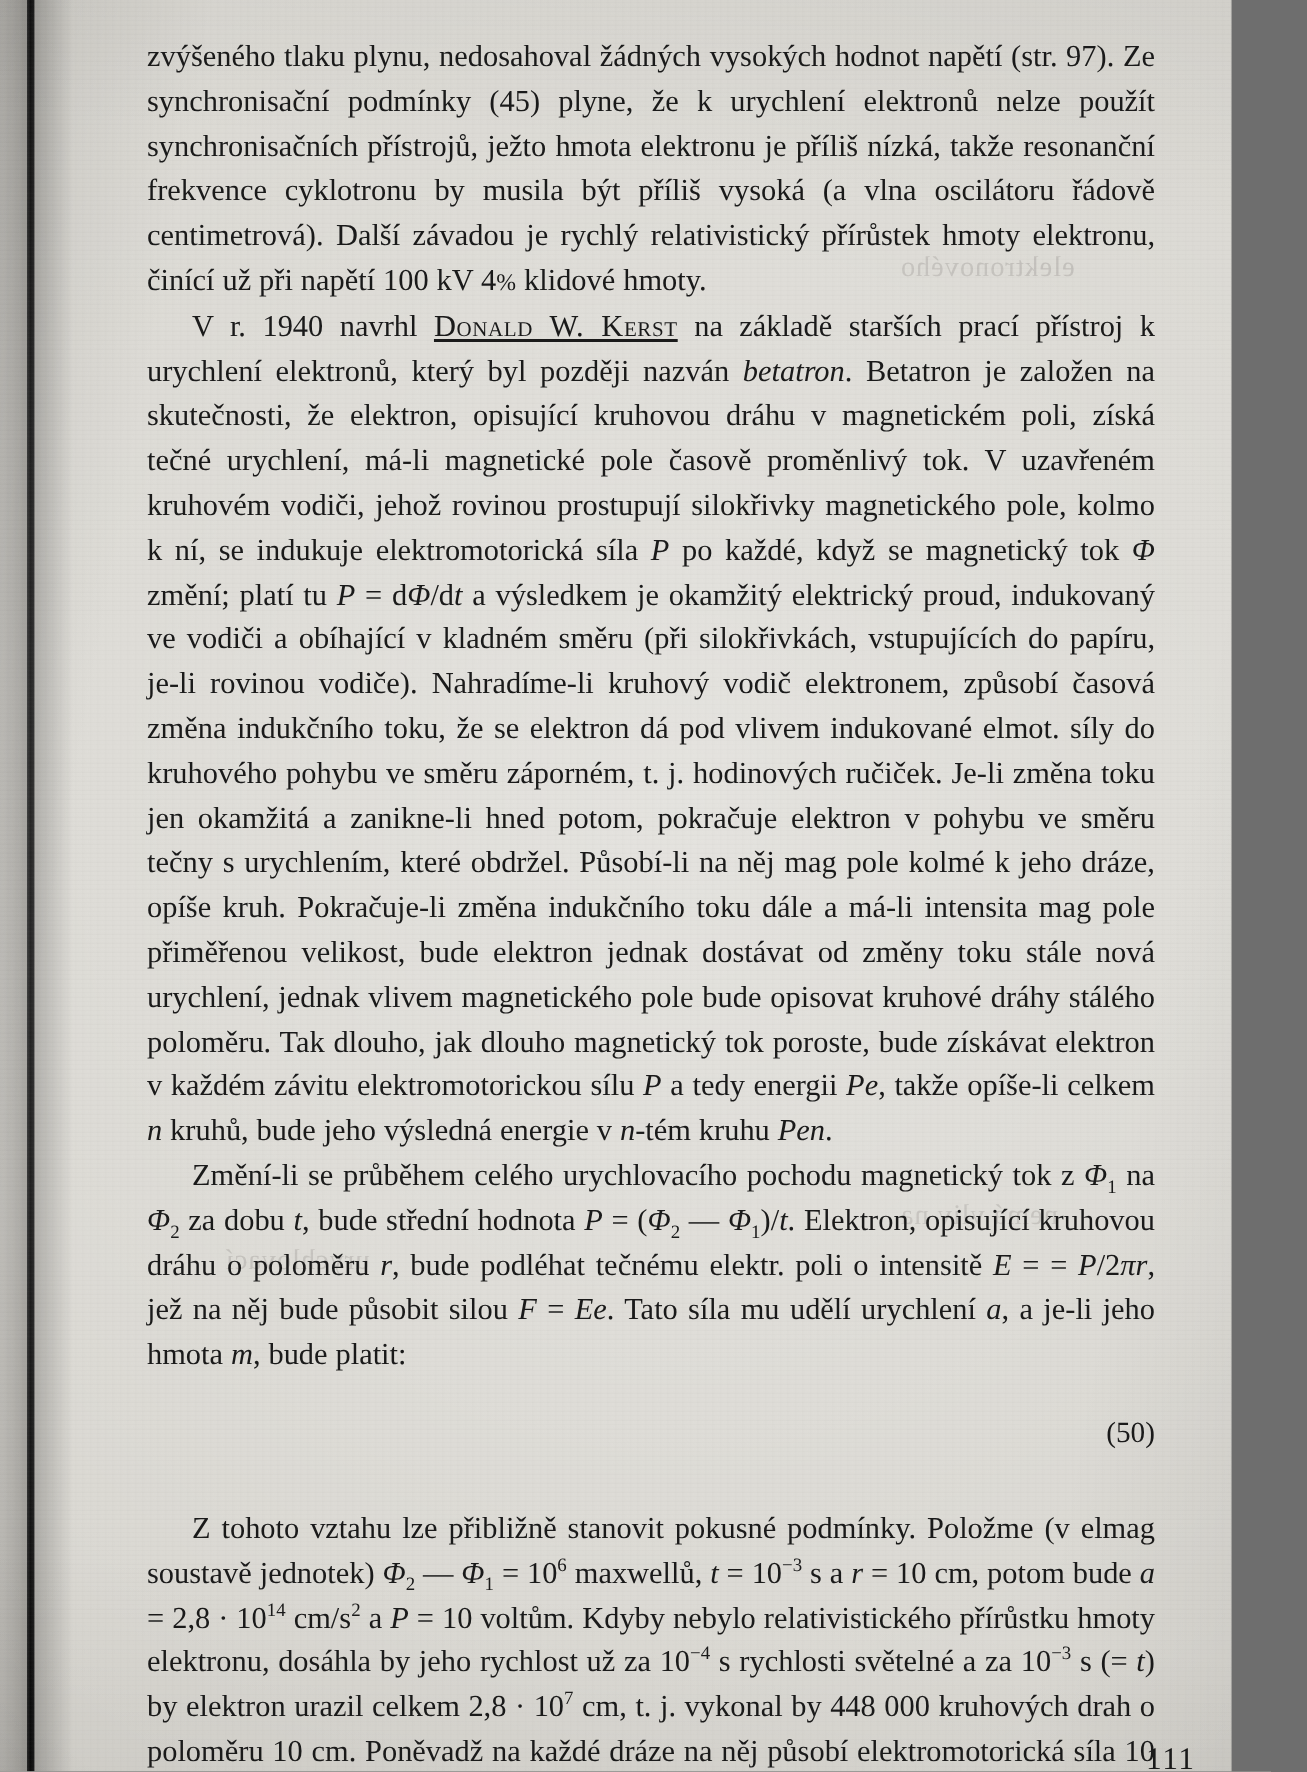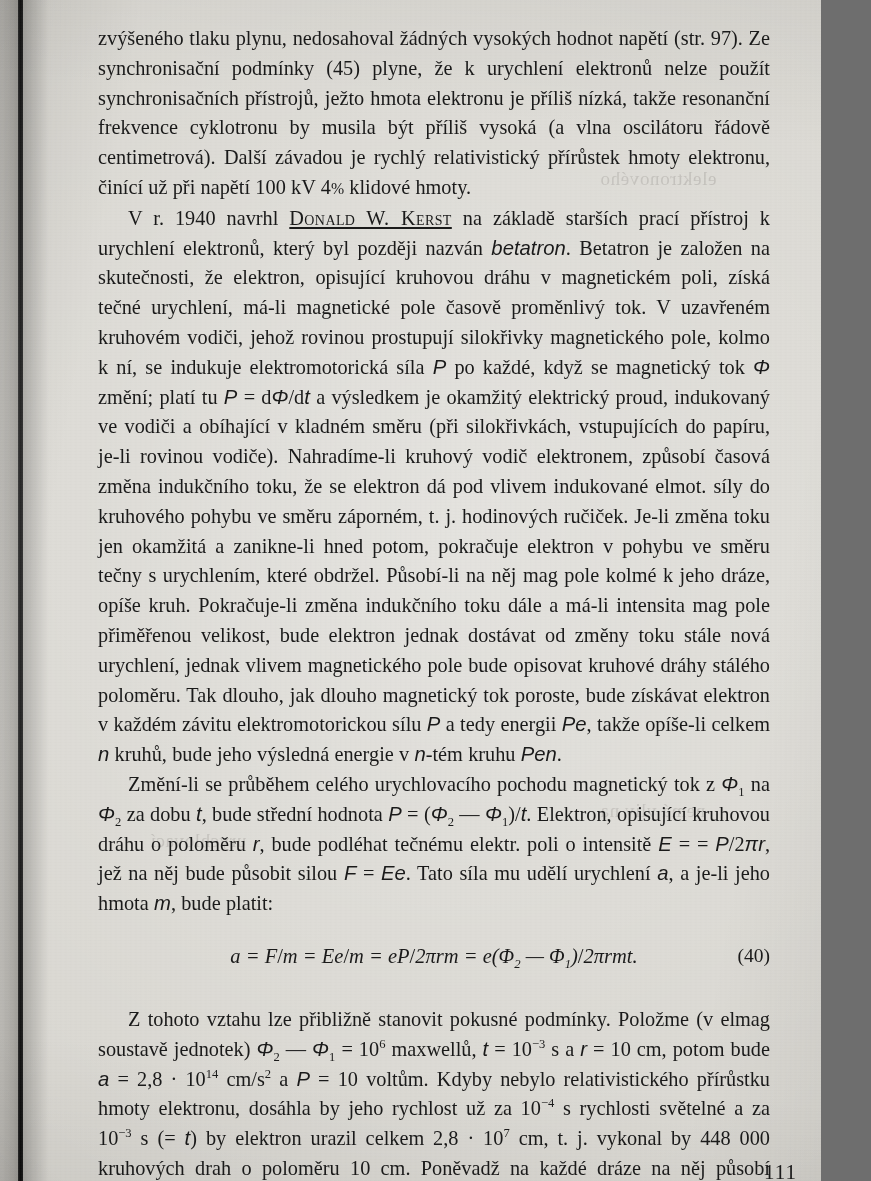--- a/index.html
+++ b/index.html
@@ -86,21 +86,21 @@
     line-height: 29.8px;
     text-align: justify;
     text-align-last: left;
     word-spacing: 0.2px;
   }
   p.indent { text-indent: 30px; }
   p.para + p.para { margin-top: 0; }
 
   .mono-var, i.v {
     font-style: italic;
-    font-family: Liberation Sans, sans-serif;
+    font-family: Liberation Serif, serif;
   }
   .smallcaps {
     font-variant: small-caps;
     letter-spacing: 0.4px;
     text-decoration: underline;
   }
   sup, sub {
     font-size: 0.62em;
     line-height: 0;
   }
@@ -151,22 +151,21 @@
 
   <div id="text-block">
 
     <p class="para">zvýšeného tlaku plynu, nedosahoval žádných vysokých hodnot napětí (str.&nbsp;97). Ze synchronisační podmínky (45) plyne, že k urychlení elektronů nelze použít synchronisačních přístrojů, ježto hmota elektronu je příliš nízká, takže resonanční frekvence cyklotronu by musila být příliš vysoká (a vlna oscilátoru řádově centimetrová). Další závadou je rychlý relativistický přírůstek hmoty elektronu, činící už při napětí 100&nbsp;kV 4<span style="font-size:0.78em">%</span> klidové hmoty.</p>
 
     <p class="para indent">V r. 1940 navrhl <span class="smallcaps">Donald W. Kerst</span> na základě starších prací přístroj k urychlení elektronů, který byl později nazván <i class="v">betatron</i>. Betatron je založen na skutečnosti, že elektron, opisující kruhovou dráhu v magnetickém poli, získá tečné urychlení, má-li magnetické pole časově proměnlivý tok. V uzavřeném kruhovém vodiči, jehož rovinou prostupují silokřivky magnetického pole, kolmo k ní, se indukuje elektromotorická síla <i class="v">P</i> po každé, když se magnetický tok <i class="v">Φ</i> změní; platí tu <i class="v">P</i> = d<i class="v">Φ</i>/d<i class="v">t</i> a výsledkem je okamžitý elektrický proud, indukovaný ve vodiči a obíhající v kladném směru (při silokřivkách, vstupujících do papíru, je-li rovinou vodiče). Nahradíme-li kruhový vodič elektronem, způsobí časová změna indukčního toku, že se elektron dá pod vlivem indukované elmot. síly do kruhového pohybu ve směru záporném, t. j. hodinových ručiček. Je-li změna toku jen okamžitá a zanikne-li hned potom, pokračuje elektron v pohybu ve směru tečny s urychlením, které obdržel. Působí-li na něj mag pole kolmé k jeho dráze, opíše kruh. Pokračuje-li změna indukčního toku dále a má-li intensita mag pole přiměřenou velikost, bude elektron jednak dostávat od změny toku stále nová urychlení, jednak vlivem magnetického pole bude opisovat kruhové dráhy stálého poloměru. Tak dlouho, jak dlouho magnetický tok poroste, bude získávat elektron v každém závitu elektromotorickou sílu <i class="v">P</i> a tedy energii <i class="v">Pe</i>, takže opíše-li celkem <i class="v">n</i> kruhů, bude jeho výsledná energie v <i class="v">n</i>-tém kruhu <i class="v">Pen</i>.</p>
 
     <p class="para indent">Změní-li se průběhem celého urychlovacího pochodu magnetický tok z <i class="v">Φ</i><sub>1</sub> na <i class="v">Φ</i><sub>2</sub> za dobu <i class="v">t</i>, bude střední hodnota <i class="v">P</i> = (<i class="v">Φ</i><sub>2</sub>&nbsp;—&nbsp;<i class="v">Φ</i><sub>1</sub>)/<i class="v">t</i>. Elektron, opisující kruhovou dráhu o poloměru <i class="v">r</i>, bude podléhat tečnému elektr. poli o intensitě <i class="v">E</i> = = <i class="v">P</i>/2<i class="v">πr</i>, jež na něj bude působit silou <i class="v">F</i> = <i class="v">Ee</i>. Tato síla mu udělí urychlení <i class="v">a</i>, a je-li jeho hmota <i class="v">m</i>, bude platit:</p>
 
     <div id="equation-row">
-      <div id="equation">a = F<span class="upr">/</span>m = Ee<span class="upr">/</span>m = eP<span class="upr">/</span>2πrm = e(Φ<sub>2</sub>&nbsp;—&nbsp;Φ<sub>1</sub>)<span class="upr">/</span>2πrmt.</div>
-      <div id="eq-number">(40)</div>
+      <div id="eq-number">(50)</div>
     </div>
 
     <p class="para indent">Z tohoto vztahu lze přibližně stanovit pokusné podmínky. Položme (v elmag soustavě jednotek) <i class="v">Φ</i><sub>2</sub>&nbsp;—&nbsp;<i class="v">Φ</i><sub>1</sub> = 10<sup>6</sup> maxwellů, <i class="v">t</i> = 10<sup>−3</sup>&nbsp;s a <i class="v">r</i> = 10 cm, potom bude <i class="v">a</i> = 2,8&nbsp;·&nbsp;10<sup>14</sup> cm/s<sup>2</sup> a <i class="v">P</i> = 10 voltům. Kdyby nebylo relativistického přírůstku hmoty elektronu, dosáhla by jeho rychlost už za 10<sup>−4</sup>&nbsp;s rychlosti světelné a za 10<sup>−3</sup>&nbsp;s (= <i class="v">t</i>) by elektron urazil celkem 2,8&nbsp;·&nbsp;10<sup>7</sup> cm, t. j. vykonal by 448&nbsp;000 kruhových drah o poloměru 10 cm. Poněvadž na každé dráze na něj působí elektromotorická síla 10 voltů, vyjde s celkovým urychlením poskytujícím energii 4,48 MeV. Ve skutečnosti má relativistický přírůstek</p>
 
   </div>
 
   <div id="page-number">111</div>
 
   <div id="paper-texture"></div>
   <div id="scan-grain"></div>

